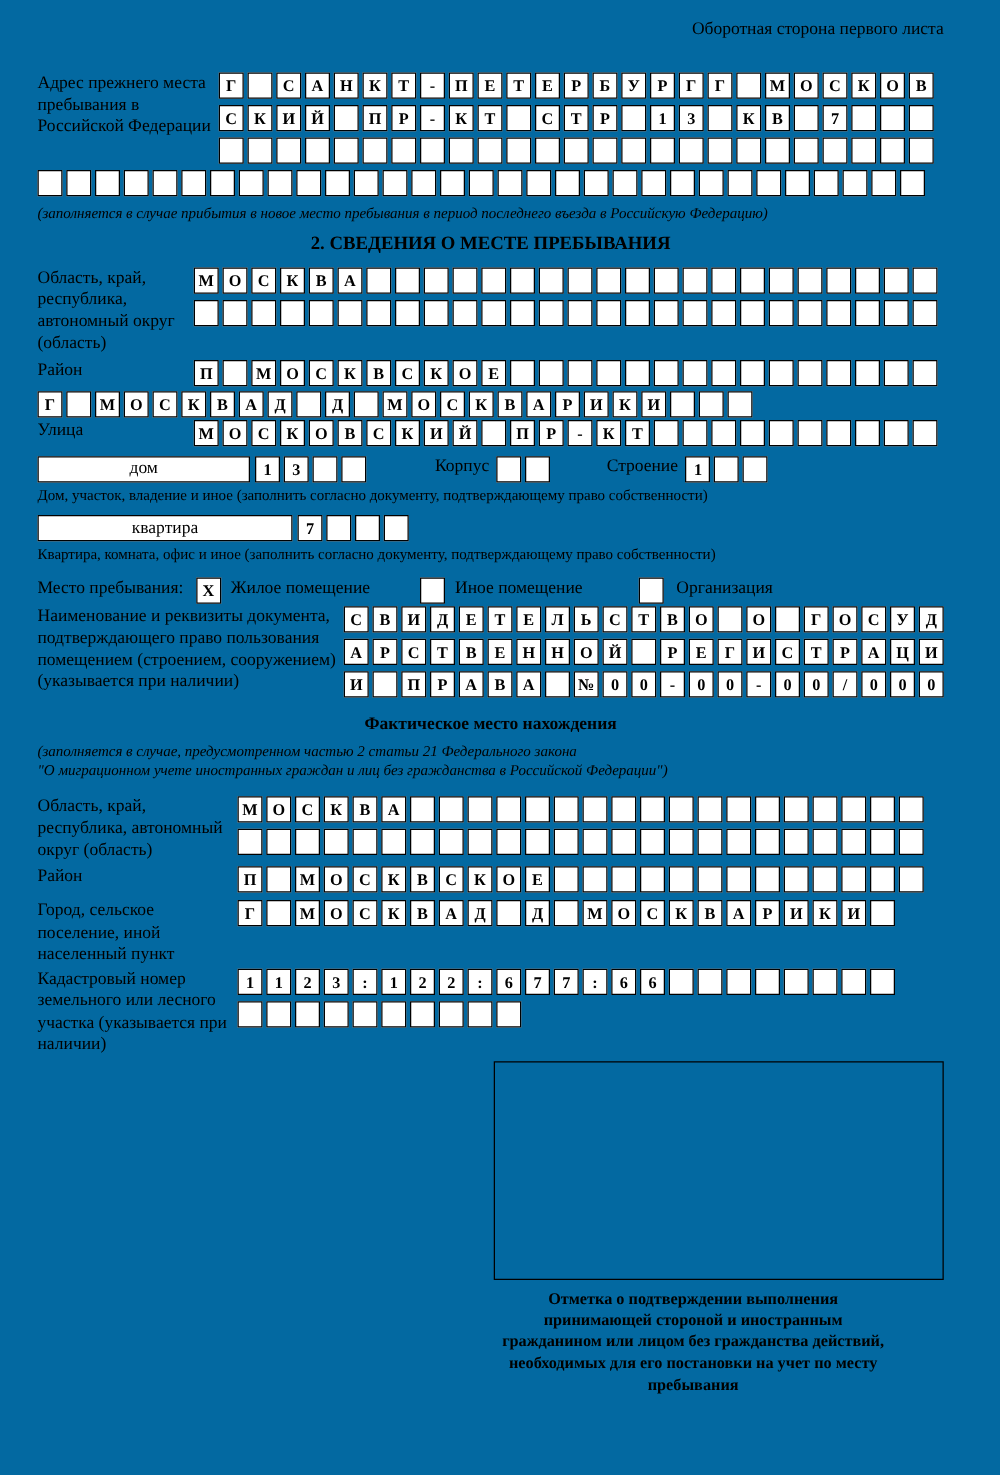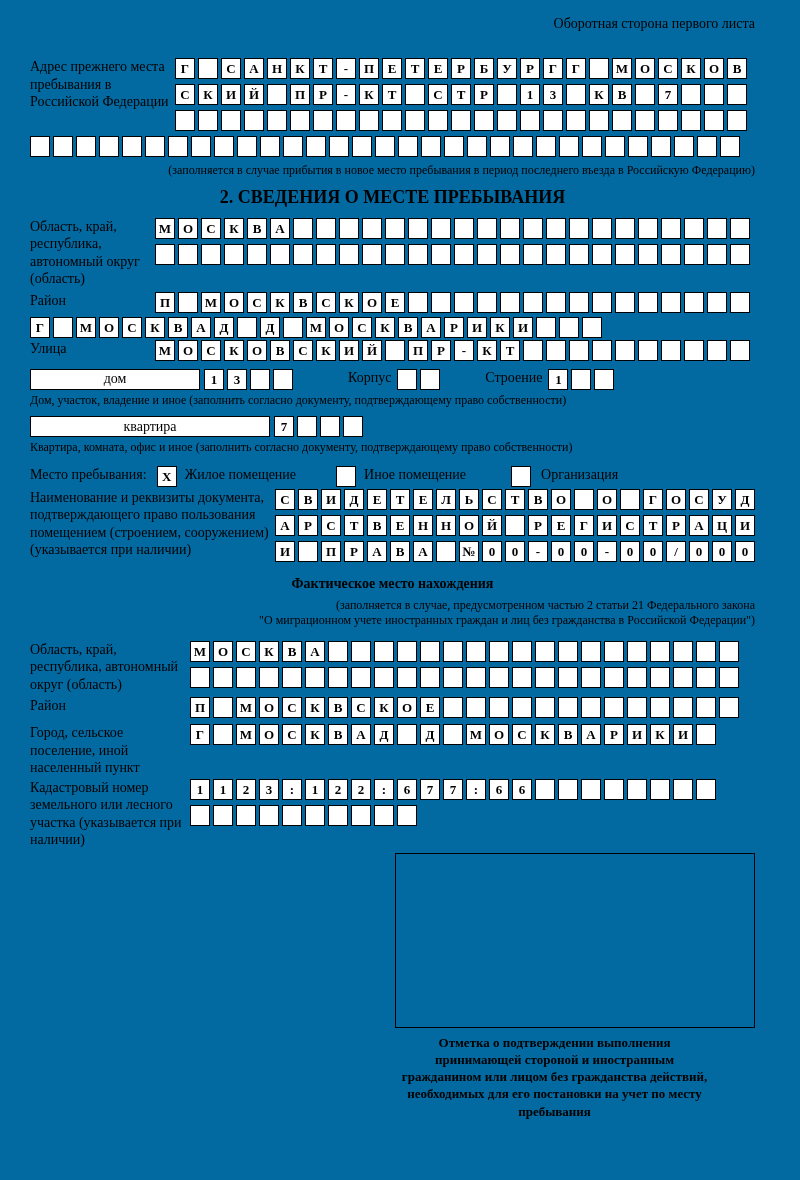--- a/index.html
+++ b/index.html
@@ -16,24 +16,24 @@
   .w245{width:245px;flex:none;}
   .cellrows{display:flex;flex-direction:column;gap:5px;}
   .cells{display:flex;gap:3px;flex:none;}
   .cell{box-sizing:border-box;width:20px;height:21px;border:1.5px solid #000;
         display:inline-flex;align-items:center;justify-content:center;
         font-size:13px;font-weight:bold;flex:none;background:#fff;line-height:1;}
   .widebox{box-sizing:border-box;height:21px;border:1.5px solid #000;
         display:inline-flex;align-items:center;justify-content:center;
         font-size:14px;flex:none;background:#fff;}
   .dombox{width:170px;text-align:right;}
-  .aptbox{width:240px;}
-  .center-note{font-size:12px;text-align:right;line-height:1.3;}
+  .aptbox{width:204px;}
+  .center-note{font-size:12px;text-align:left;line-height:1.3;font-style:italic;}
   .caption{font-size:12px;line-height:1.3;}
-  .section-title{font-size:18px;font-weight:bold;text-align:center;}
+  .section-title{font-size:15px;font-weight:bold;text-align:center;}
   .sub-title{font-size:14px;font-weight:bold;text-align:center;}
   .stamp-wrap{margin-left:365px;width:319px;margin-top:0;}
   .stamp-box{box-sizing:border-box;width:360px;height:175px;border:1.5px solid #000;}
   .stamp-caption{font-size:13px;font-weight:bold;text-align:center;line-height:1.32;margin-top:6px;}.mt5{margin-top:5px}.mt6{margin-top:6px}
   .mb2{margin-bottom:2px}.mb3{margin-bottom:3px}.mb4{margin-bottom:4px}
   .mb6{margin-bottom:6px}.mb8{margin-bottom:8px}.mb10{margin-bottom:10px}
   .mb12{margin-bottom:12px}.mb14{margin-bottom:14px}
   .ml4{margin-left:4px}.ml6{margin-left:6px}.ml8{margin-left:8px}.ml10{margin-left:10px}
   .ml40{margin-left:40px}.ml45{margin-left:45px}.ml55{margin-left:55px}.ml305{margin-left:305px}
 </style>

